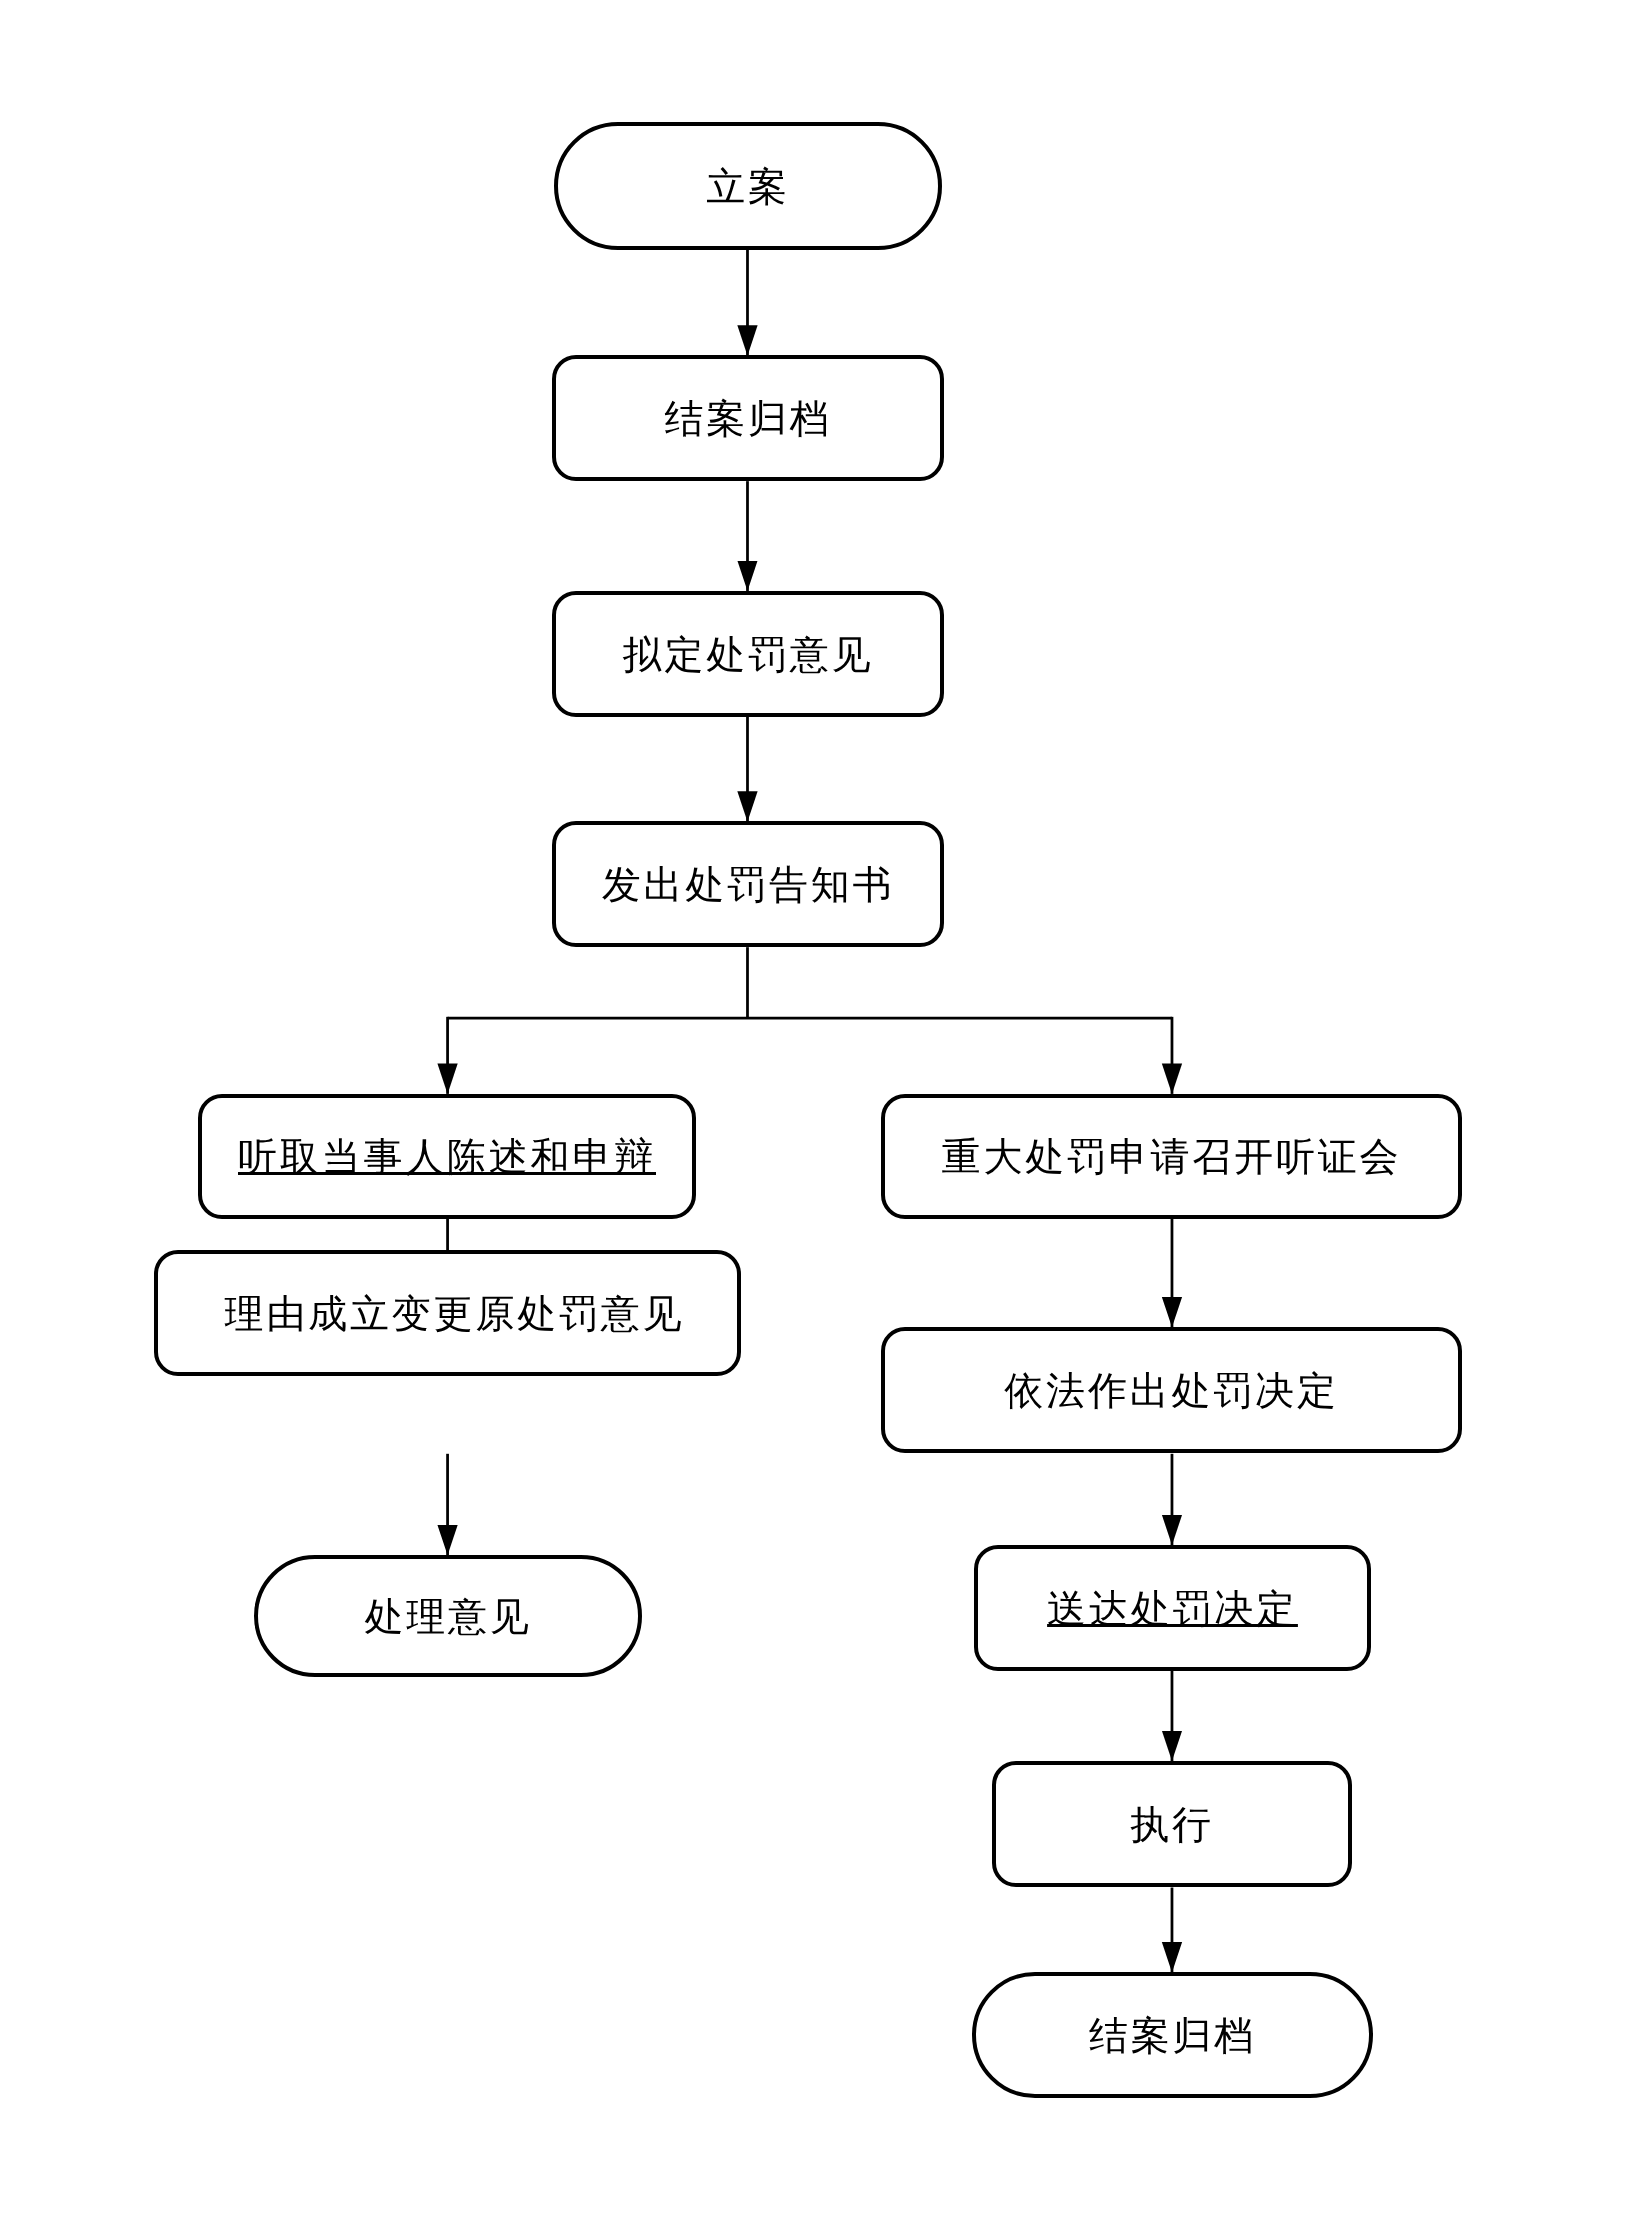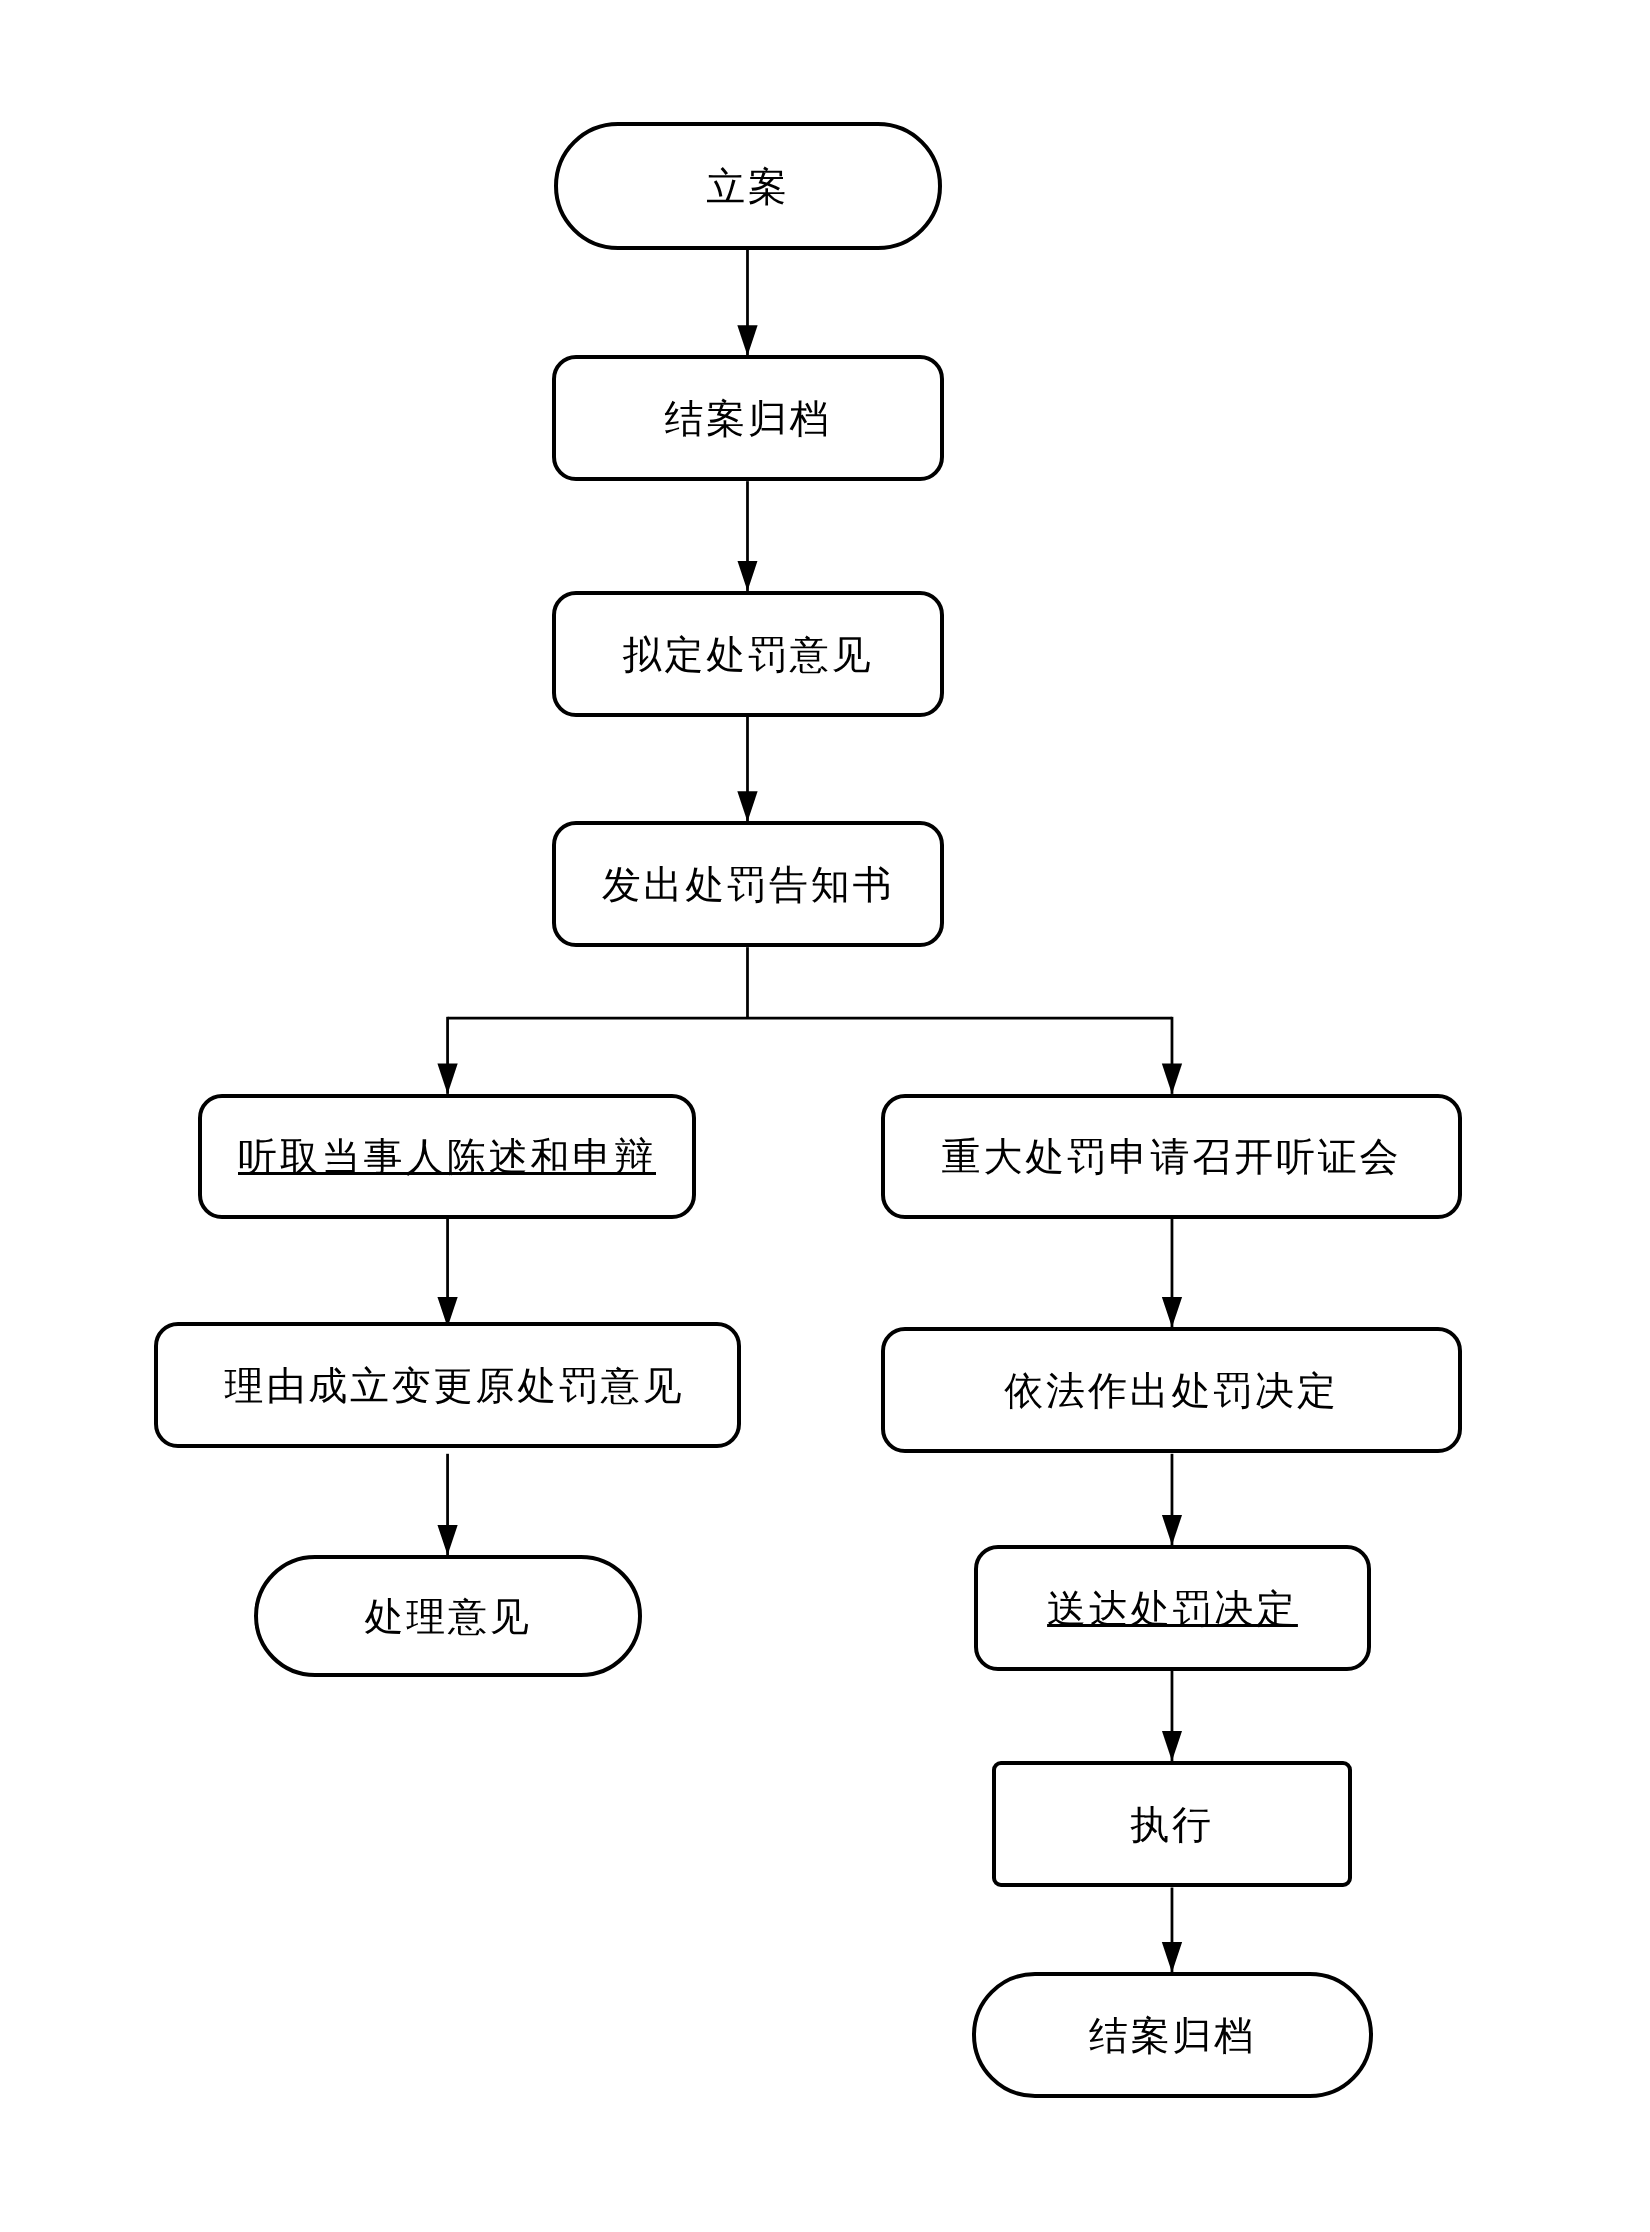--- a/index.html
+++ b/index.html
@@ -33,27 +33,27 @@
   .rect { border-radius: 24px; }
   .stadium { border-radius: 65px; }
 
   
   .n1  { left: 554px;  top: 122px;  width: 388px; height: 128px; }
   .n2  { left: 552px;  top: 355px;  width: 392px; height: 126px; }
   .n3  { left: 552px;  top: 591px;  width: 392px; height: 126px; }
   .n4  { left: 552px;  top: 821px;  width: 392px; height: 126px; }
   
   .n5  { left: 198px;  top: 1094px; width: 498px; height: 125px; text-decoration: underline; }
-  .n7  { left: 154px;  top: 1322px; width: 587px; height: 126px; padding-left: 14px; }
+  .n7  { left: 154px;  top: 1250px; width: 587px; height: 126px; padding-left: 14px; }
   .n9  { left: 254px;  top: 1555px; width: 388px; height: 122px; }
   
   .n6  { left: 881px;  top: 1094px; width: 581px; height: 125px; }
   .n8  { left: 881px;  top: 1327px; width: 581px; height: 126px; }
   .n10 { left: 974px; top: 1545px; width: 397px; height: 126px; text-decoration: underline; }
-  .n11 { left: 992px; top: 1761px; width: 360px; height: 126px; border-radius: 9px; }
+  .n11 { left: 992px; top: 1761px; width: 360px; height: 126px; }
   .n12 { left: 972px; top: 1972px; width: 401px; height: 126px; }
 </style>
 </head>
 <body>
 
 <div id="canvas">
 
   <svg id="edges" viewBox="0 0 1788 2419" xmlns="http://www.w3.org/2000/svg">
     <defs>
       <marker id="arrowhead" viewBox="0 0 34 24" markerWidth="34" markerHeight="24" refX="33" refY="12" orient="auto" markerUnits="userSpaceOnUse">

